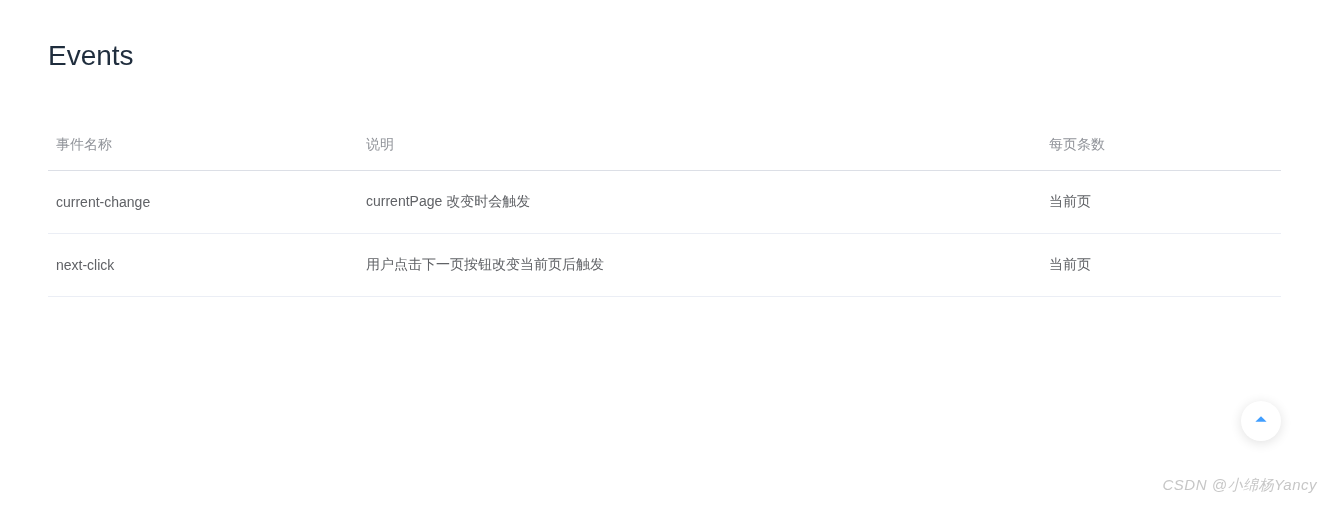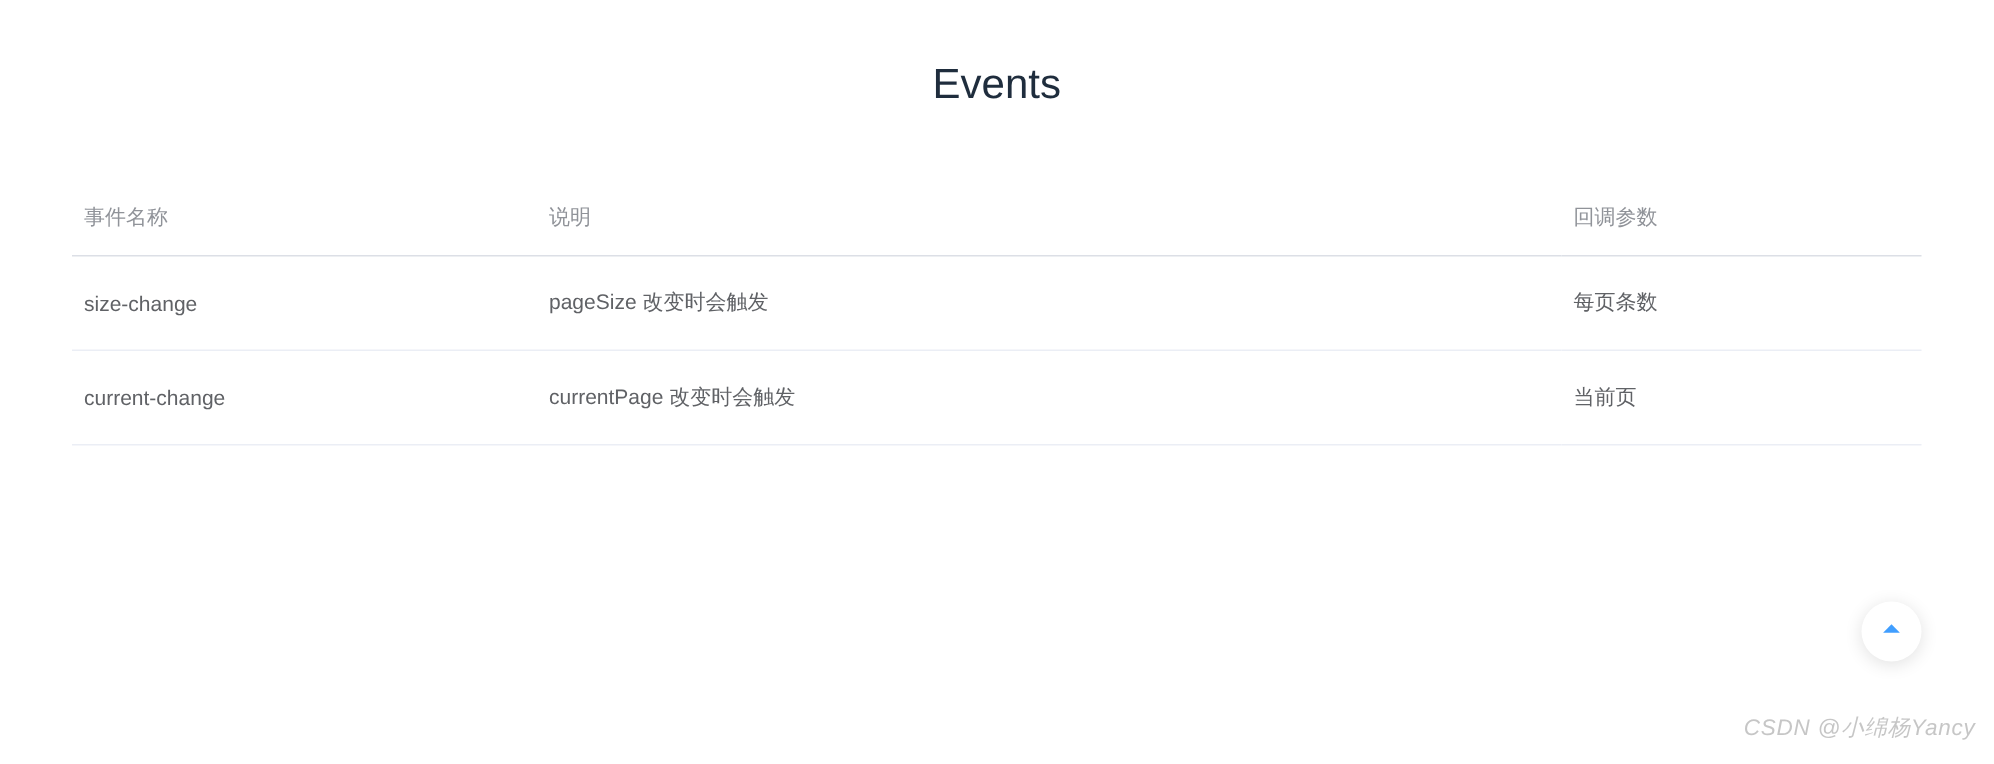--- a/index.html
+++ b/index.html
@@ -16,21 +16,20 @@
       overflow: hidden;
     }
     .container {
       padding: 40px 48px 0 48px;
     }
     .heading {
       font-size: 28px;
       font-weight: 400;
       color: #1f2d3d;
       margin-bottom: 48px;
-      text-align: center;
     }
     .table {
       width: 100%;
       border-collapse: collapse;
     }
     .table thead th {
       text-align: left;
       font-weight: 400;
       font-size: 14px;
       color: #909399;
@@ -86,32 +85,32 @@
 <body>
 
 <div class="container">
   <h2 class="heading">Events</h2>
 
   <table class="table">
     <thead>
       <tr>
         <th class="col-name">事件名称</th>
         <th class="col-desc">说明</th>
-        <th class="col-param">回调参数</th>
+        <th class="col-param">每页条数</th>
       </tr>
     </thead>
     <tbody>
       <tr>
-        <td>size-change</td>
-        <td>pageSize 改变时会触发</td>
-        <td>每页条数</td>
+        <td>current-change</td>
+        <td>currentPage 改变时会触发</td>
+        <td>当前页</td>
       </tr>
       <tr>
-        <td>current-change</td>
-        <td>currentPage 改变时会触发</td>
+        <td>next-click</td>
+        <td>用户点击下一页按钮改变当前页后触发</td>
         <td>当前页</td>
       </tr>
     </tbody>
   </table>
 </div>
 
 <div class="scroll-top">
   <span>
     <svg viewBox="0 0 10 6" fill="none">
       <path d="M1 5 L5 1 L9 5 Z" fill="#409EFF"></path>

